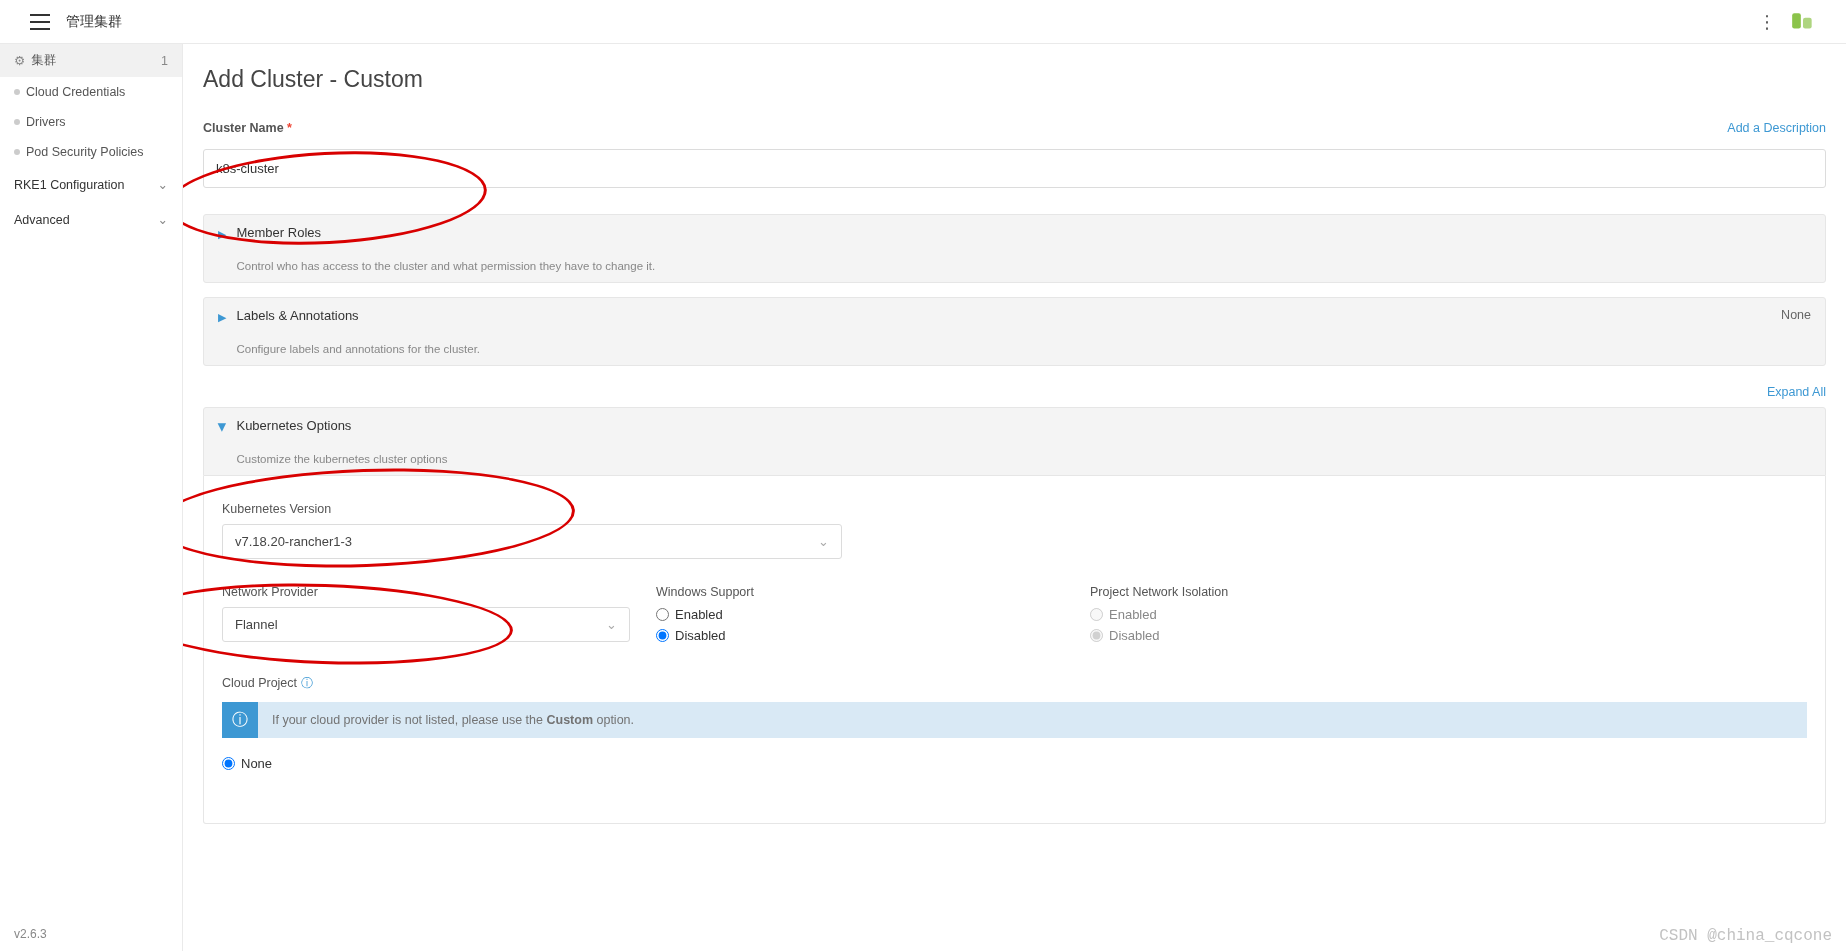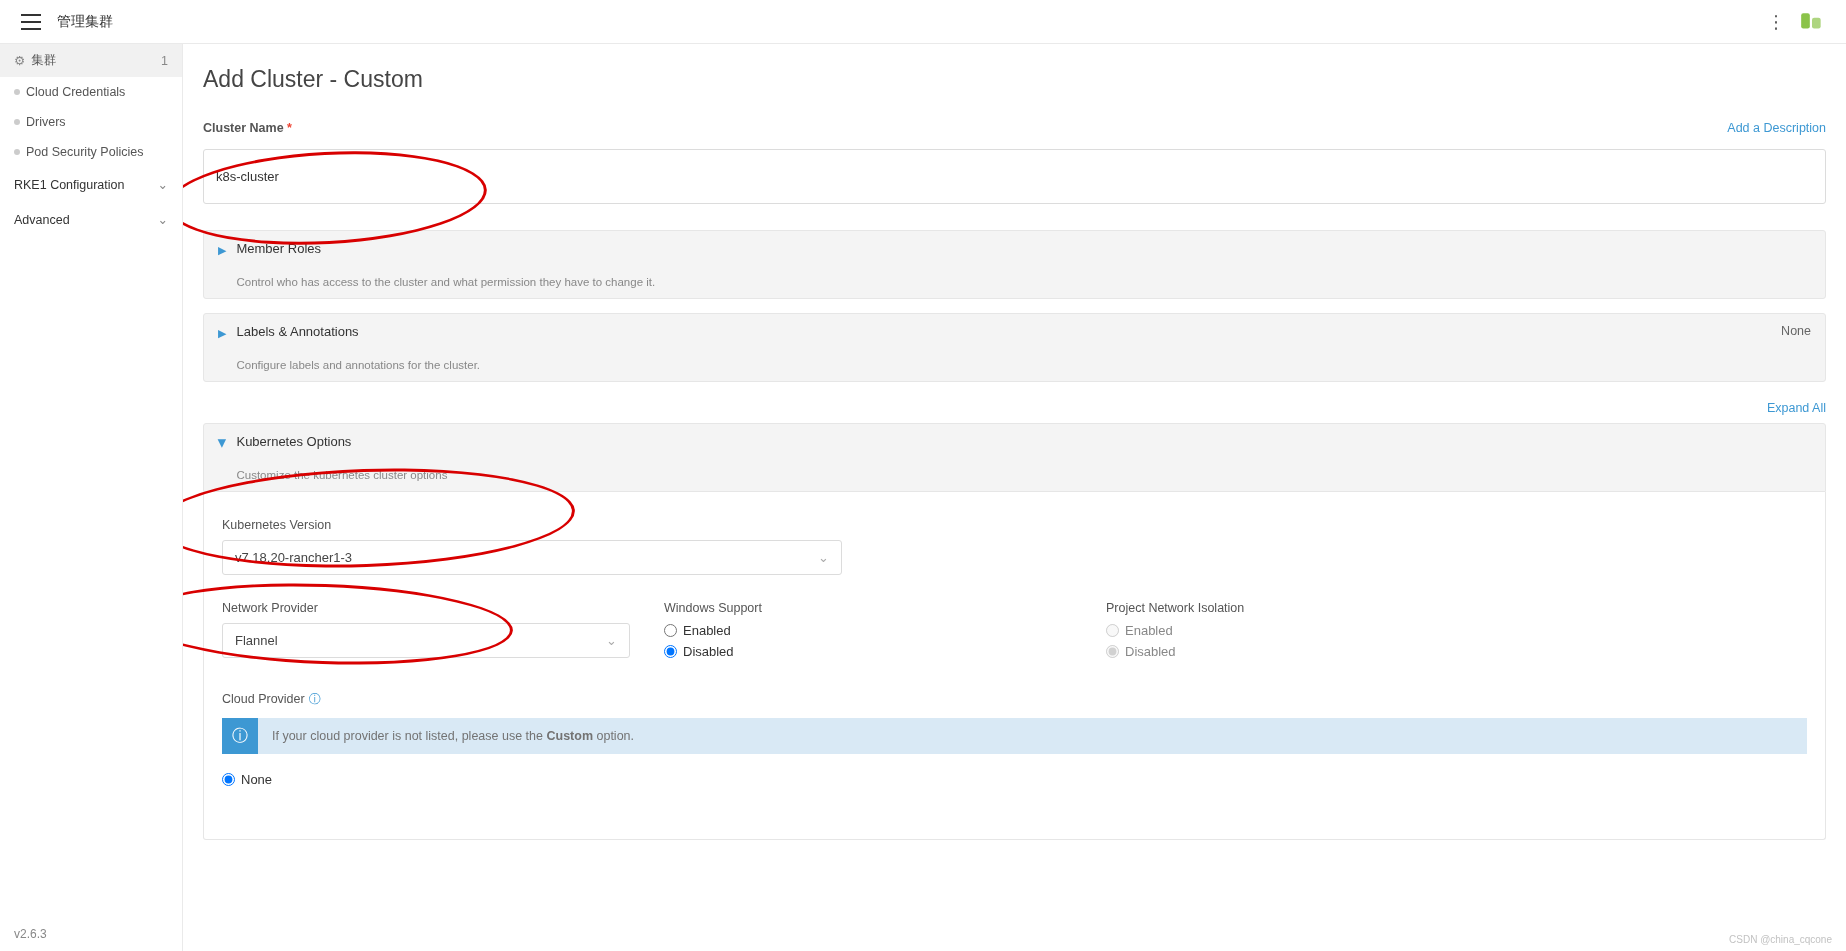--- a/index.html
+++ b/index.html
@@ -1,17 +1,17 @@
 <!DOCTYPE html>
 <html><head>
   <meta charset="utf-8">
   <style>
     * { box-sizing: border-box; margin: 0; padding: 0; }
     body { font-family: -apple-system, BlinkMacSystemFont, "Segoe UI", Helvetica, Arial, sans-serif; font-size: 13px; color: #454545; background: #fff; }
-    .topbar { height: 44px; border-bottom: 1px solid #eaeaea; display: flex; align-items: center; padding: 0 21px; justify-content: space-between; }
+    .topbar { height: 44px; border-bottom: 1px solid #eaeaea; display: flex; align-items: center; padding: 0 30px; justify-content: space-between; }
     .topbar-left { display: flex; align-items: center; gap: 16px; }
     .hamburger { width: 20px; height: 16px; cursor: pointer; display: flex; flex-direction: column; justify-content: space-between; }
     .hamburger span { height: 2px; background: #333; }
     .topbar-title { font-size: 14px; color: #333; }
     .topbar-right { display: flex; align-items: center; gap: 14px; }
     .kebab { font-size: 18px; cursor: pointer; color: #555; }
     .logo { width: 26px; height: 26px; }
     .logo svg { width: 100%; height: 100%; }
     .layout { display: flex; height: calc(100vh - 44px); }
     .sidebar { width: 183px; border-right: 1px solid #eaeaea; display: flex; flex-direction: column; position: relative; }
@@ -22,44 +22,44 @@
     .side-item .count { margin-left: auto; color: #888; }
     .side-group { padding: 10px 14px; font-size: 12.5px; color: #333; display: flex; justify-content: space-between; align-items: center; cursor: pointer; gap: 32px; }
     .side-group .chev { color: #888; }
     .version { position: absolute; bottom: 10px; left: 14px; font-size: 12px; color: #888; }
     .main { flex: 1; padding: 22px 20px 40px 20px; overflow-y: auto; position: relative; }
     h1.page-title { font-size: 23px; font-weight: 400; color: #454545; margin-bottom: 28px; }
     .row-top { display: flex; justify-content: space-between; align-items: baseline; }
     .label { font-size: 12.5px; color: #555; margin-bottom: 14px; display: block; font-weight: bold; }
     .req { color: #e43; }
     .link { color: #3d98d3; font-size: 12.5px; cursor: pointer; }
-    .text-input { width: 100%; border: 1px solid #dcdcdc; border-radius: 3px; padding: 19px 12px; font-size: 13px; color: #333; }
+    .text-input { width: 100%; border: 1px solid #dcdcdc; border-radius: 3px; padding: 11px 12px; font-size: 13px; color: #333; }
     .panel { background: #f4f4f4; border: 1px solid #e6e6e6; border-radius: 3px; padding: 10px 14px; margin-top: 14px; display: flex; align-items: flex-start; gap: 10px; }
     .panel .tri { color: #3d98d3; cursor: pointer; font-size: 11px; margin-top: 3px; }
     .panel-text .pt-title { font-size: 13px; color: #333; }
     .panel-text .pt-sub { font-size: 11.5px; color: #888; margin-top: 20px; }
     .panel .panel-right { margin-left: auto; font-size: 12.5px; color: #666; }
     .sec-row { display: flex; justify-content: space-between; align-items: center; margin-top: 30px; }
     h2.sec-title { font-size: 19px; font-weight: 400; color: #454545; }
     .btn-primary { background: #3d98d3; color: #fff; border: none; border-radius: 3px; padding: 9px 14px; font-size: 13px; cursor: pointer; display: inline-flex; align-items: center; gap: 6px; }
     .expand-all { text-align: right; margin-top: 18px; }
     .options-body { border: 1px solid #e6e6e6; border-top: none; border-radius: 0 0 3px 3px; padding: 26px 18px; }
     .field-block { margin-bottom: 26px; }
     .select-wrap { width: 620px; max-width: 100%; border: 1px solid #dcdcdc; border-radius: 3px; padding: 9px 12px; display: flex; justify-content: space-between; align-items: center; cursor: pointer; font-size: 13px; }
     .select-wrap.sm { width: 408px; }
     .chev-down { color: #aaa; }
-    .three-col { display: grid; grid-template-columns: 430px 430px 1fr; gap: 12px; }
+    .three-col { display: grid; grid-template-columns: 430px 430px 1fr; gap: 4px; }
     .radio-opt { display: flex; align-items: center; gap: 6px; font-size: 13px; color: #333; margin-bottom: 6px; }
     .radio-opt input[type=radio] { width: 13px; height: 13px; }
     .radio-opt.dis { color: #888; }
     .info-bar { background: #d9e9f5; display: flex; align-items: center; gap: 14px; padding: 0; margin: 10px 0 18px 0; }
     .info-bar .iicon { background: #3d98d3; color: #fff; width: 36px; height: 36px; display: flex; align-items: center; justify-content: center; font-size: 16px; }
     .info-bar .itext { font-size: 12.5px; color: #737373; }
     .help-icon { color: #3d98d3; font-size: 12px; margin-left: 4px; cursor: pointer; }
-    .watermark { position: fixed; bottom: 6px; right: 14px; color: #c2c2c2; font-size: 10px; pointer-events: none; }
+    .watermark { position: fixed; bottom: 6px; right: 14px; color: #c2c2c2; font-size: 16px; pointer-events: none; font-family: Liberation Mono, monospace; }
     .annot { position: absolute; pointer-events: none; border: 3px solid #d80000; border-radius: 50%; }
     #ann1 { top: 108px; left: -16px; width: 320px; height: 92px; transform: rotate(-3deg); }
     #ann2 { top: 425px; left: -28px; width: 420px; height: 98px; transform: rotate(-2deg); }
     #ann3 { top: 540px; left: -48px; width: 378px; height: 80px; transform: rotate(2deg); }
     .fld-label { font-size: 12.5px; color: #555; margin-bottom: 8px; }
   </style>
 </head>
 <body>
 
 <div class="topbar">
@@ -194,21 +194,21 @@
             </label>
           <label class="radio-opt dis">
               <input type="radio" name="pni" checked="" disabled="" style="">
               <span>Disabled</span>
             </label>
         </div>
       </div>
 
       <div class="field-block" style="margin-top:26px">
         <div class="fld-label">
-          <span>Cloud Provider</span><span class="help-icon">ⓘ</span>
+          <span>Cloud Project</span><span class="help-icon">ⓘ</span>
         </div>
         <div class="info-bar">
           <div class="iicon">ⓘ</div>
           <div class="itext">
             <span>If your cloud provider is not listed, please use the </span><b>Custom</b><span> option.</span>
           </div>
         </div>
         <label class="radio-opt">
             <input type="radio" name="cp" checked="" style="">
             <span>None</span>

